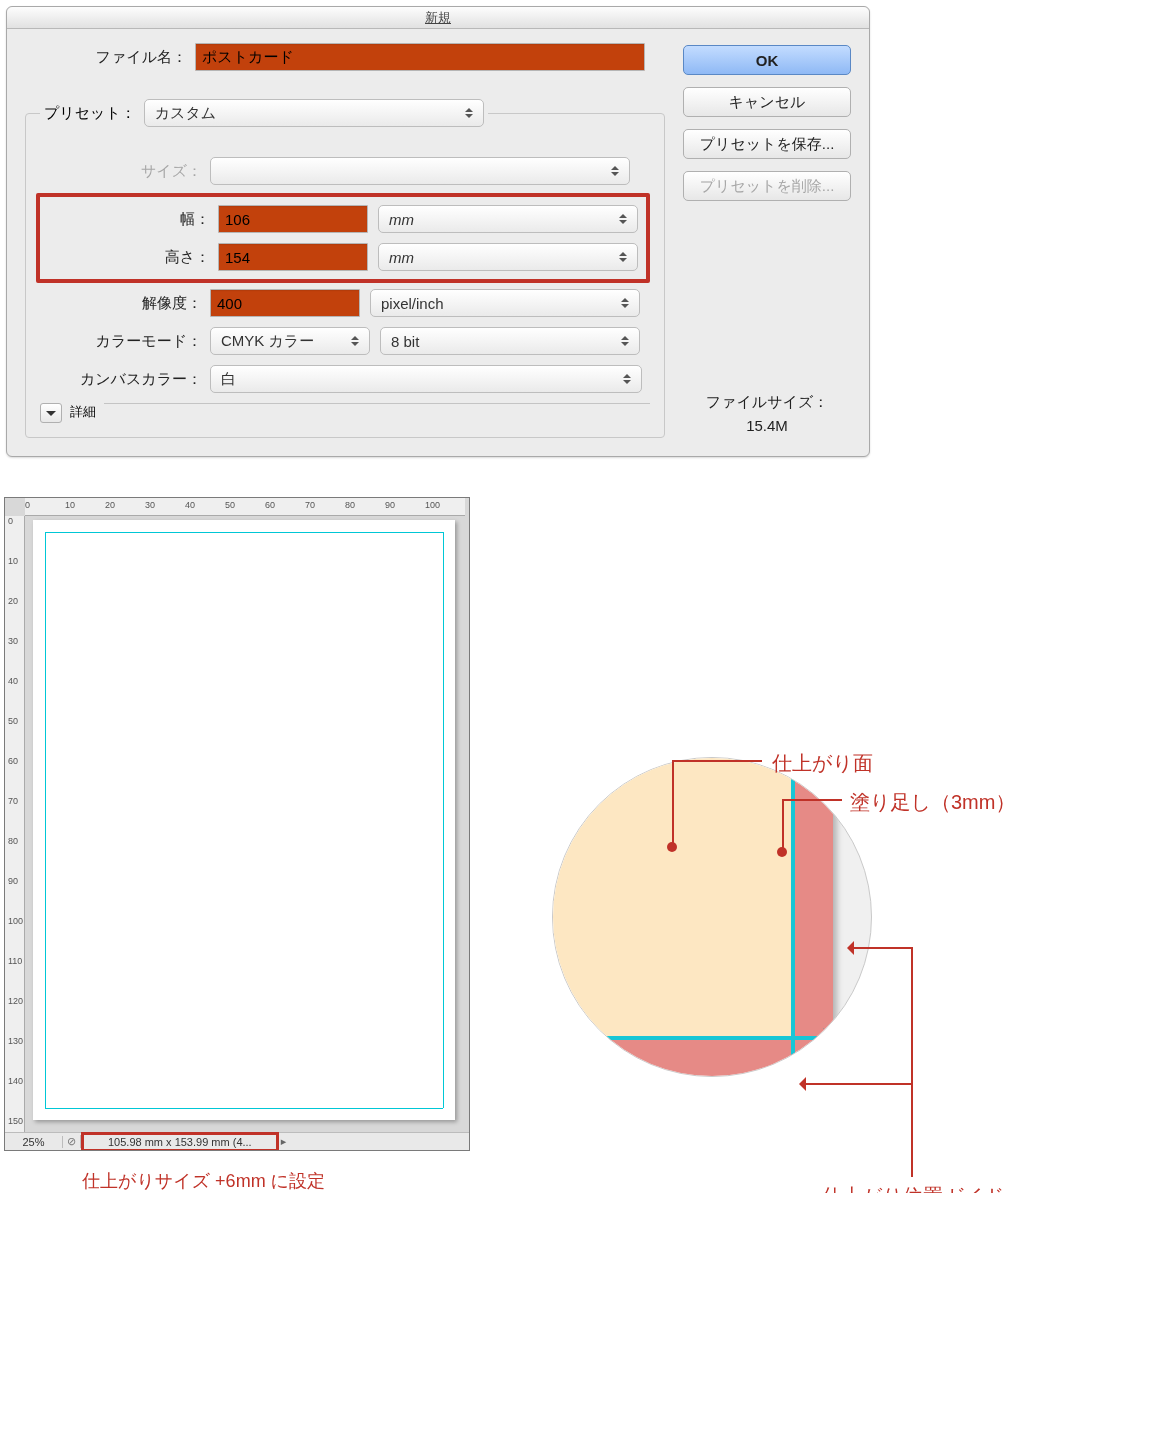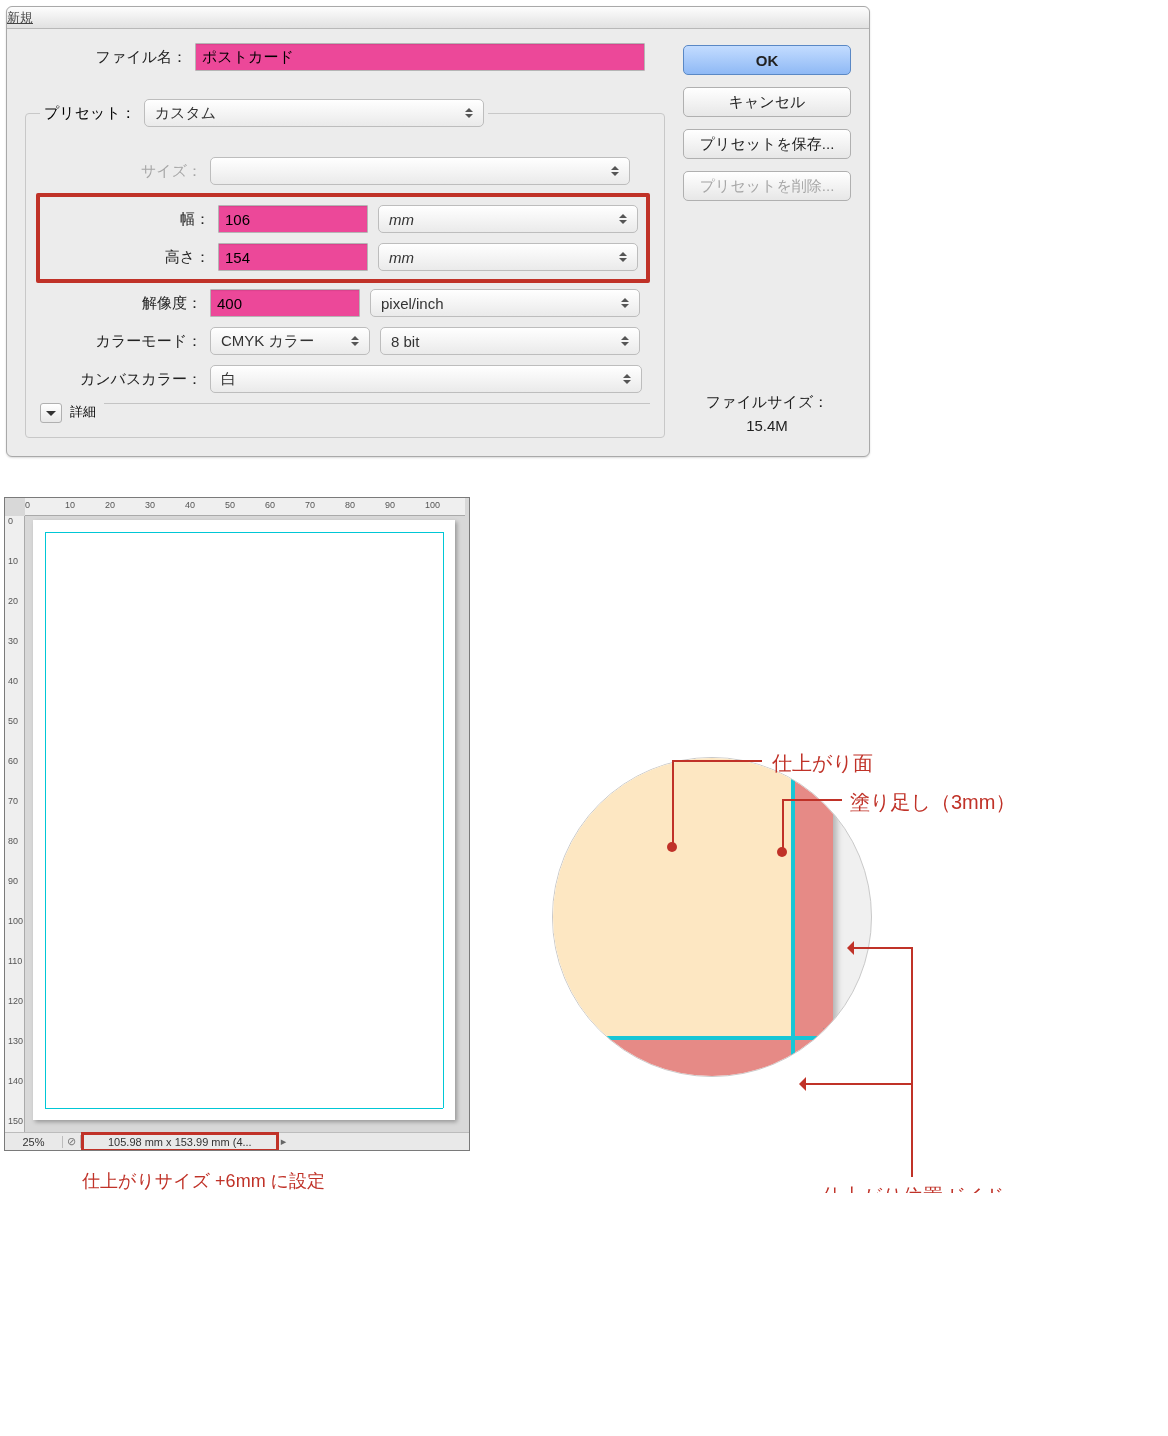--- a/index.html
+++ b/index.html
@@ -6,37 +6,37 @@
     body { font-family: "Hiragino Kaku Gothic Pro", "Meiryo", sans-serif; font-size: 13px; background: #fff; width:1168px; }
 
     
     .dialog {
       width: 864px; margin: 6px 0 0 6px;
       border: 1px solid #a9a9a9; border-radius: 6px;
       background: #ececec;
       box-shadow: 0 1px 2px rgba(0,0,0,.15);
     }
     .titlebar {
-      height: 22px; line-height: 22px; text-align: left;
+      height: 22px; line-height: 22px; text-align: center;
       font-size: 13px; color: #444;
       background: linear-gradient(#fdfdfd,#e1e1e1);
       border-bottom: 1px solid #b8b8b8;
       border-radius: 6px 6px 0 0;
       text-decoration: underline;
     }
     .dlg-body { display:flex; padding: 14px 18px 18px 18px; gap:18px; }
     .dlg-left  { flex:1; }
     .dlg-right { width:200px; display:flex; flex-direction:column; gap:12px; padding-top:2px;}
 
     .row { display:flex; align-items:center; margin-bottom:10px; }
     .lbl { width:170px; text-align:right; padding-right:8px; font-size:15px; color:#222;}
     .lbl.dim { color:#a6a6a6; }
 
     .textin {
-      height:28px; border:1px solid #b5b5b5; background:#ec4899;
+      height:28px; border:1px solid #b5b5b5; background:#c2410c;
       padding:0 6px; font-size:15px; border-radius:1px;
       box-shadow: inset 0 1px 1px rgba(0,0,0,.08);
     }
     .filename-in { width:450px; }
 
     .sel {
       height:28px; border:1px solid #bdbdbd; border-radius:5px;
       background: linear-gradient(#ffffff,#eaeaea);
       display:flex; align-items:center; justify-content:space-between;
       padding:0 8px 0 10px; font-size:15px; color:#333;

